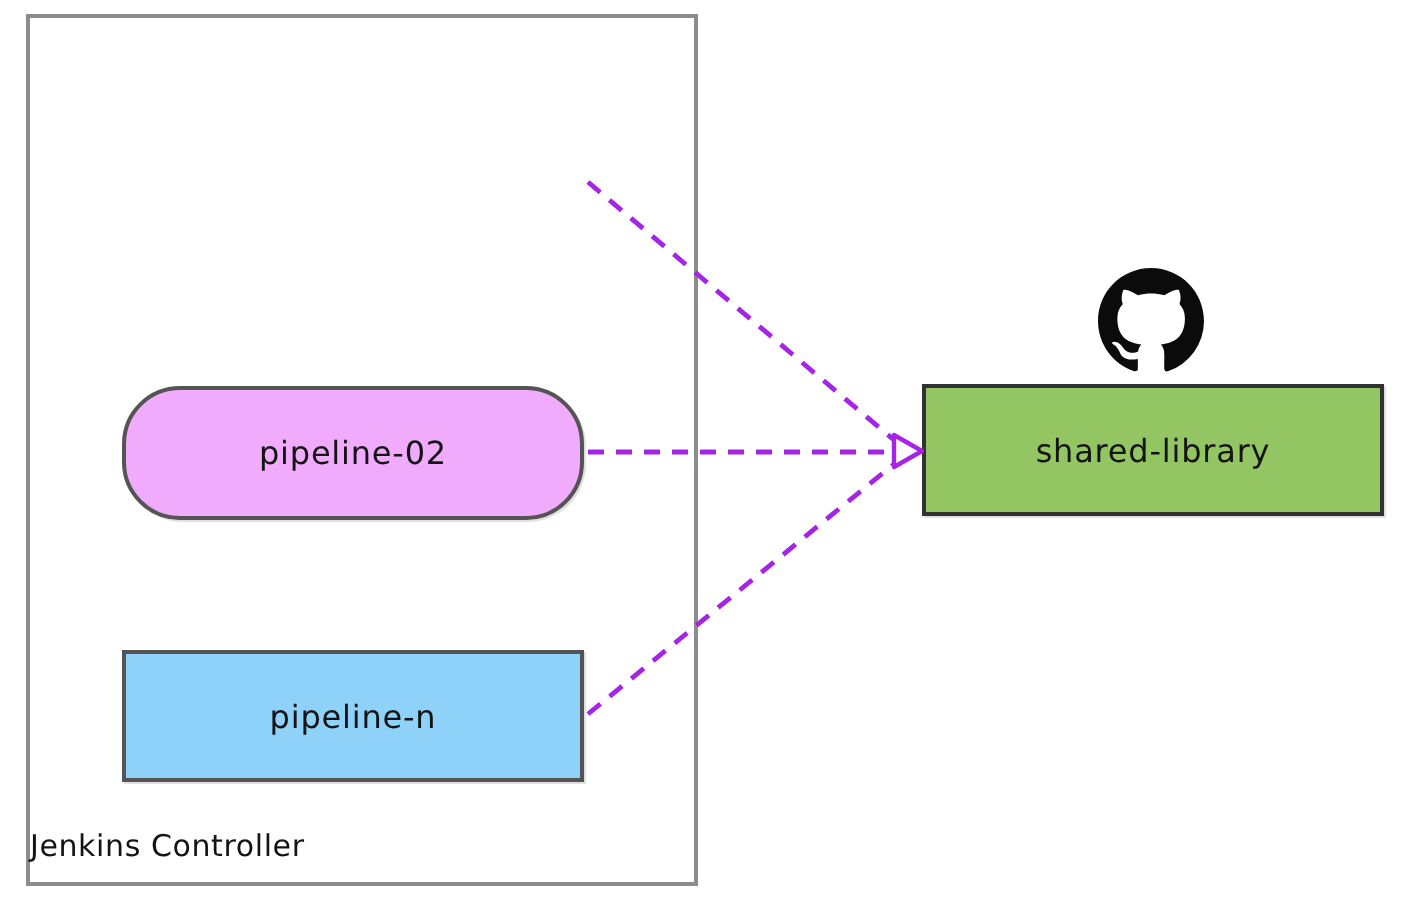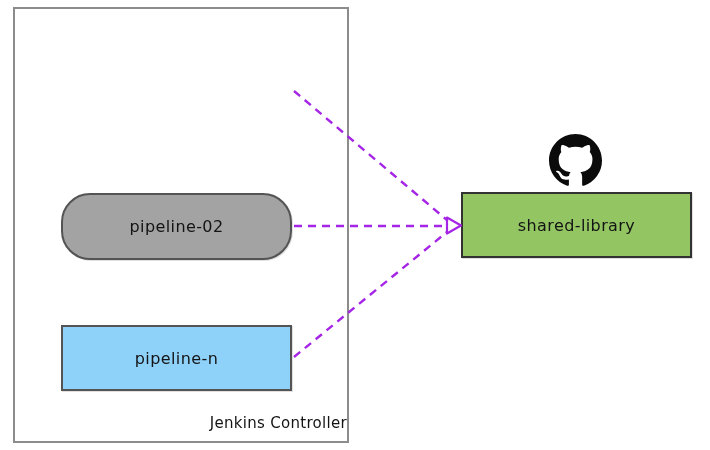--- a/index.html
+++ b/index.html
@@ -18,21 +18,21 @@
     left: 13px; top: 7px;
     width: 336px; height: 436px;
     border: 2px solid #8c8c8c;
     box-sizing: border-box;
     background: #ffffff;
   }
   .group-label {
     position: absolute;
     left: 0; right: 0;
     bottom: 9px;
-    text-align: right;
+    text-align: left;
     font-size: 15px;
     letter-spacing: 0.3px;
     color: #141414;
   }
 
   .node {
     position: absolute;
     width: 231px; height: 67px;
     border: 2px solid #545454;
     box-sizing: border-box;
@@ -68,21 +68,21 @@
 </head>
 <body>
 
 <div class="canvas">
 
   <div class="group-box">
     <div class="group-label">Jenkins Controller</div>
   </div>
 
 
-  <div class="node node-p2" style="background-color: #a3a3a3; border-radius: 29px;">
+  <div class="node node-p2" style="background-color: #f0abfc; border-radius: 29px;">
     <span>pipeline-02</span>
   </div>
 
   <div class="node node-shared" style="background-color: rgb(147, 198, 99);">
     <span>shared-library</span>
   </div>
 
   <div class="node node-pn" style="background-color: rgb(143, 210, 249);">
     <span>pipeline-n</span>
   </div>

